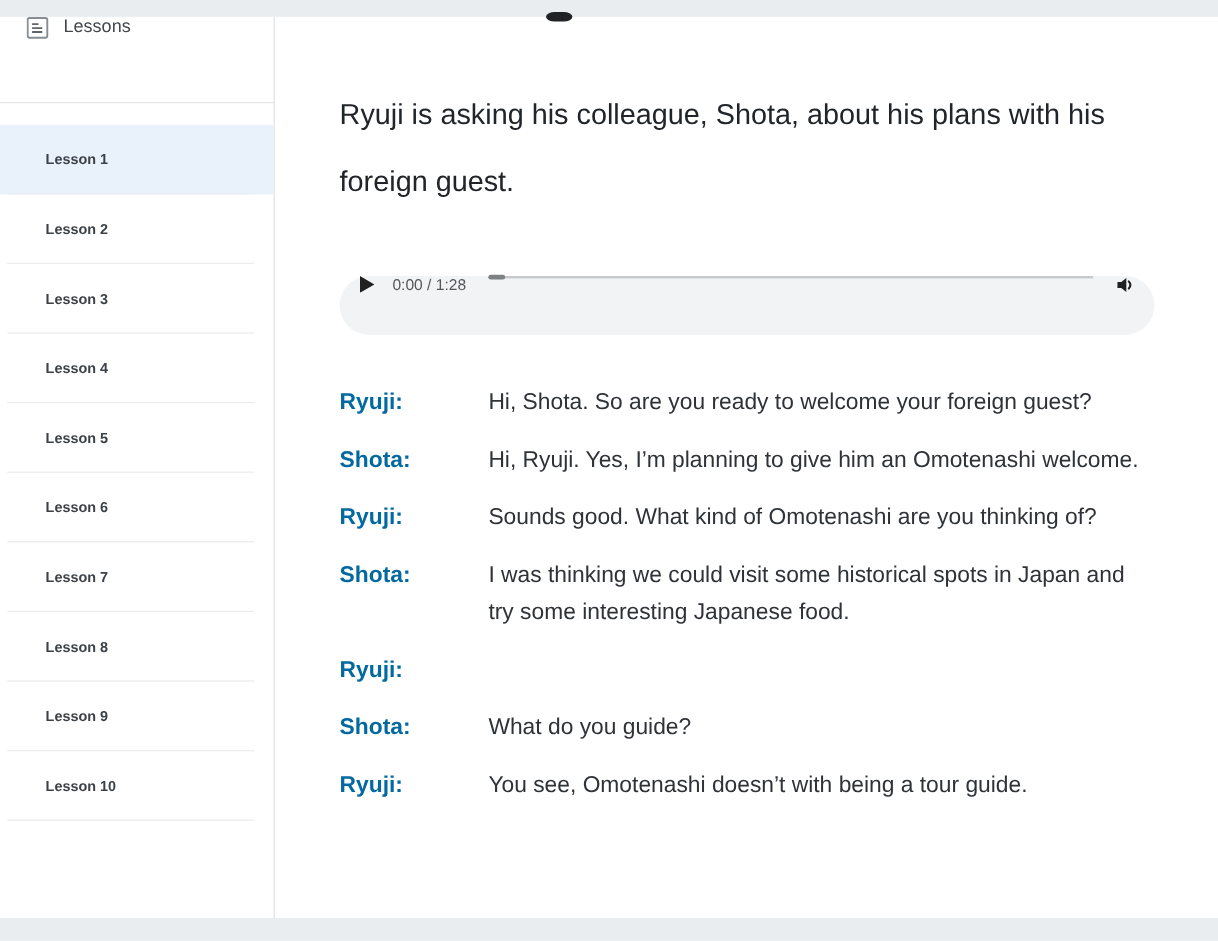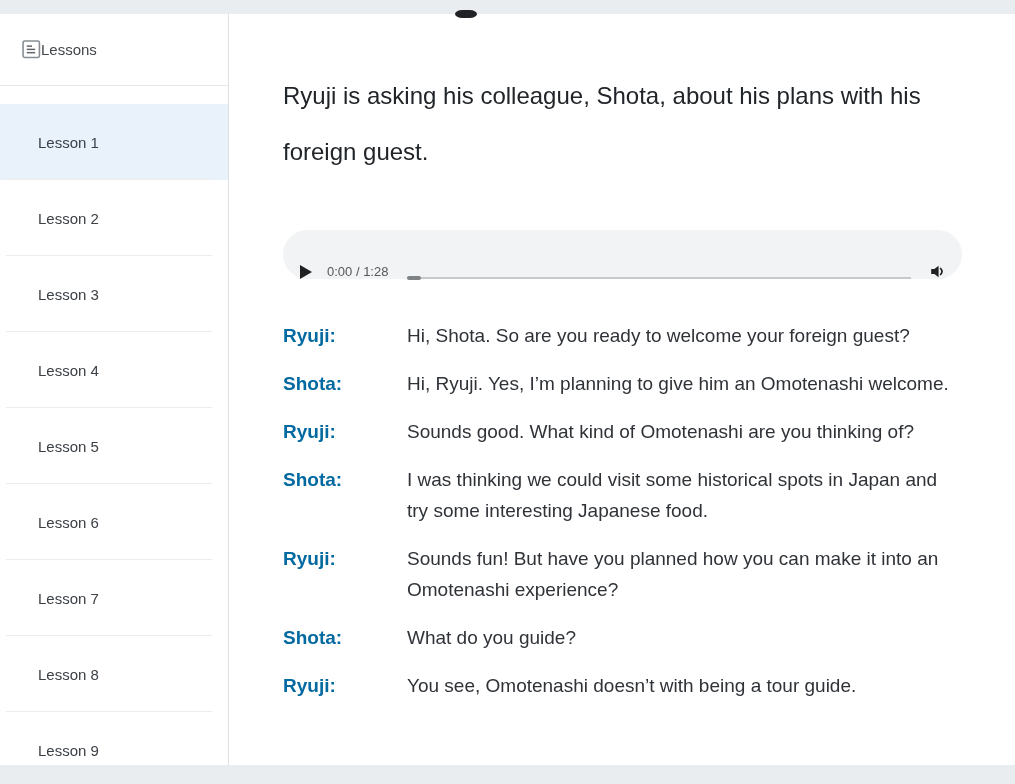--- a/index.html
+++ b/index.html
@@ -20,48 +20,48 @@
 
   
   .clipped-descender{
     position:absolute;left:455px;top:10px;width:22px;height:8px;
     background:#202225;border-radius:11px/6px;z-index:3;
   }
 
   
   .sidebar{width:228px;flex-shrink:0;border-right:1px solid #dfe2e5;}
   .sidebar-header{
-    height:71px;display:flex;align-items:center;
-    padding-left:22px;
+    height:71px;display:flex;align-items:flex-start;
+    padding-left:22px;gap:12px;
     border-bottom:1px solid #e4e6e9;
   }
   .sidebar-header .hdr-label{font-size:15px;color:#42474d;}
   .lesson-list{margin-top:18px;}
   .lesson-item{
-    position:relative;height:76px;display:flex;align-items:center;
-    padding-left:38px;font-size:15px;color:#3c4147;cursor:pointer;
+    position:relative;height:58px;display:flex;align-items:center;
+    padding-left:38px;font-size:12px;color:#3c4147;cursor:pointer;font-weight:bold;
   }
   .lesson-item::after{
     content:"";position:absolute;left:6px;right:16px;bottom:0;height:1px;
     background:#ececec;
   }
   .lesson-item.selected{background:#e9f1fb;}
 
   
   .main{flex:1;padding:54px 53px 0 54px;box-sizing:border-box;}
   .intro{
     font-size:24px;line-height:56px;color:#212529;
     max-width:690px;margin:0;
   }
 
   
   .audio-player{
     margin-top:50px;width:679px;height:49px;box-sizing:border-box;
     background:#f1f3f4;border-radius:25px;
-    display:flex;align-items:flex-end;padding:0 17px;gap:15px;
+    display:flex;align-items:flex-start;padding:0 17px;gap:15px;
   }
   .play-btn{width:12px;height:14px;flex-shrink:0;display:flex;cursor:pointer;}
   .time-display{font-size:13px;color:#54585c;white-space:nowrap;}
   .track{flex:1;height:2px;background:#c7c9cb;position:relative;margin:0 4px;cursor:pointer;}
   .track .played{
     position:absolute;left:0;top:-1px;width:14px;height:4px;
     background:#7f8285;border-radius:2px;
   }
   .volume-btn{width:15px;height:15px;flex-shrink:0;display:flex;cursor:pointer;}
 
@@ -172,21 +172,20 @@
     <span class="line">Sounds good. What kind of Omotenashi are you thinking of?</span>
   </div>
 
   <div class="dialogue-row">
     <span class="speaker">Shota:</span>
     <span class="line">I was thinking we could visit some historical spots in Japan and try some interesting Japanese food.</span>
   </div>
 
   <div class="dialogue-row">
     <span class="speaker">Ryuji:</span>
-    <span class="line">Sounds fun! But have you planned how you can make it into an Omotenashi experience?</span>
   </div>
 
   <div class="dialogue-row">
     <span class="speaker">Shota:</span>
     <span class="line">What do you guide?</span>
   </div>
 
   <div class="dialogue-row">
     <span class="speaker">Ryuji:</span>
     <span class="line">You see, Omotenashi doesn’t with being a tour guide.</span>

